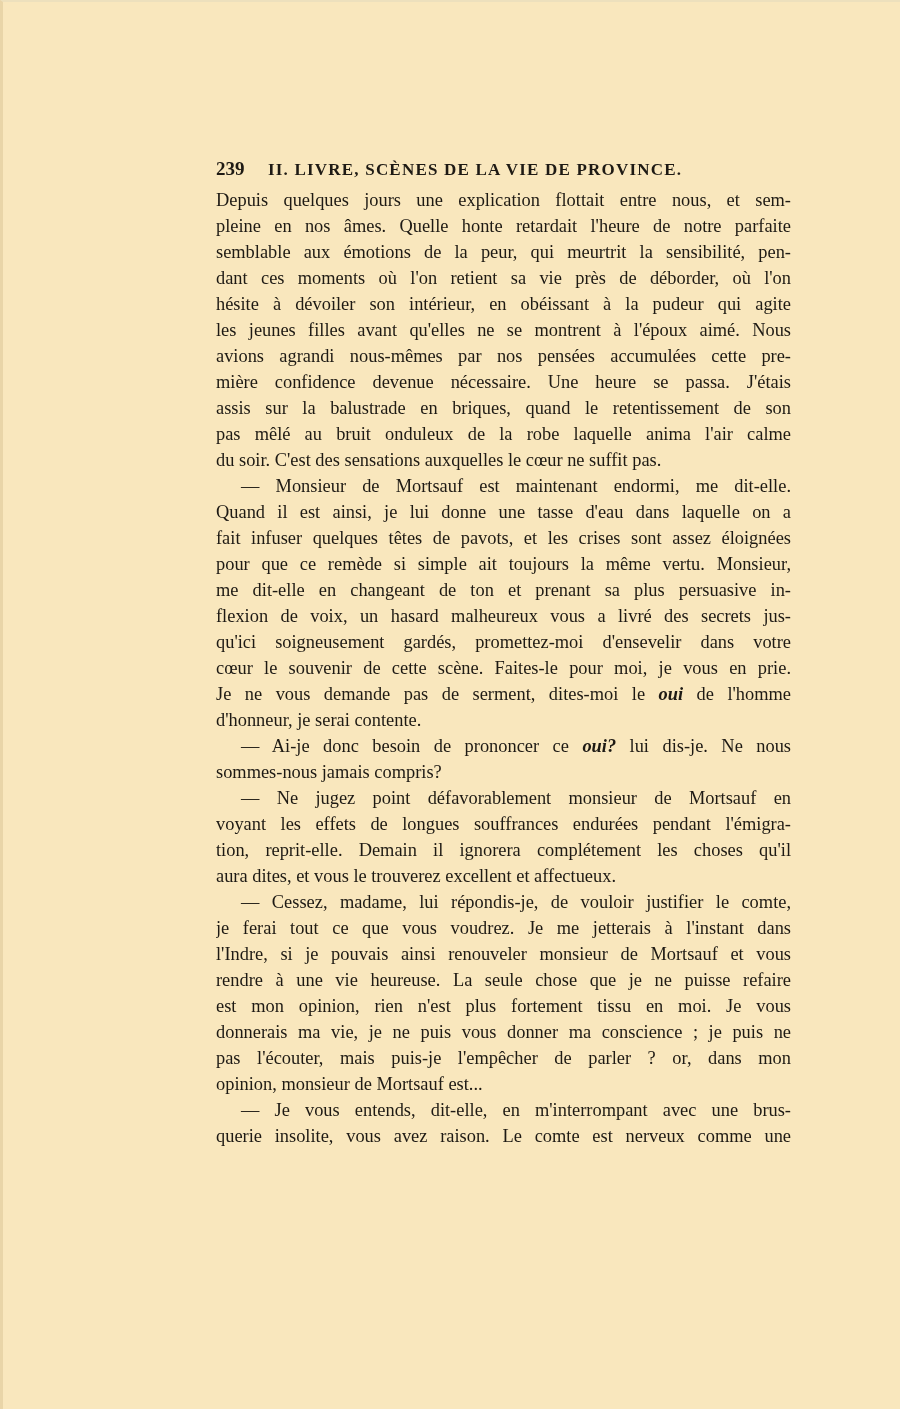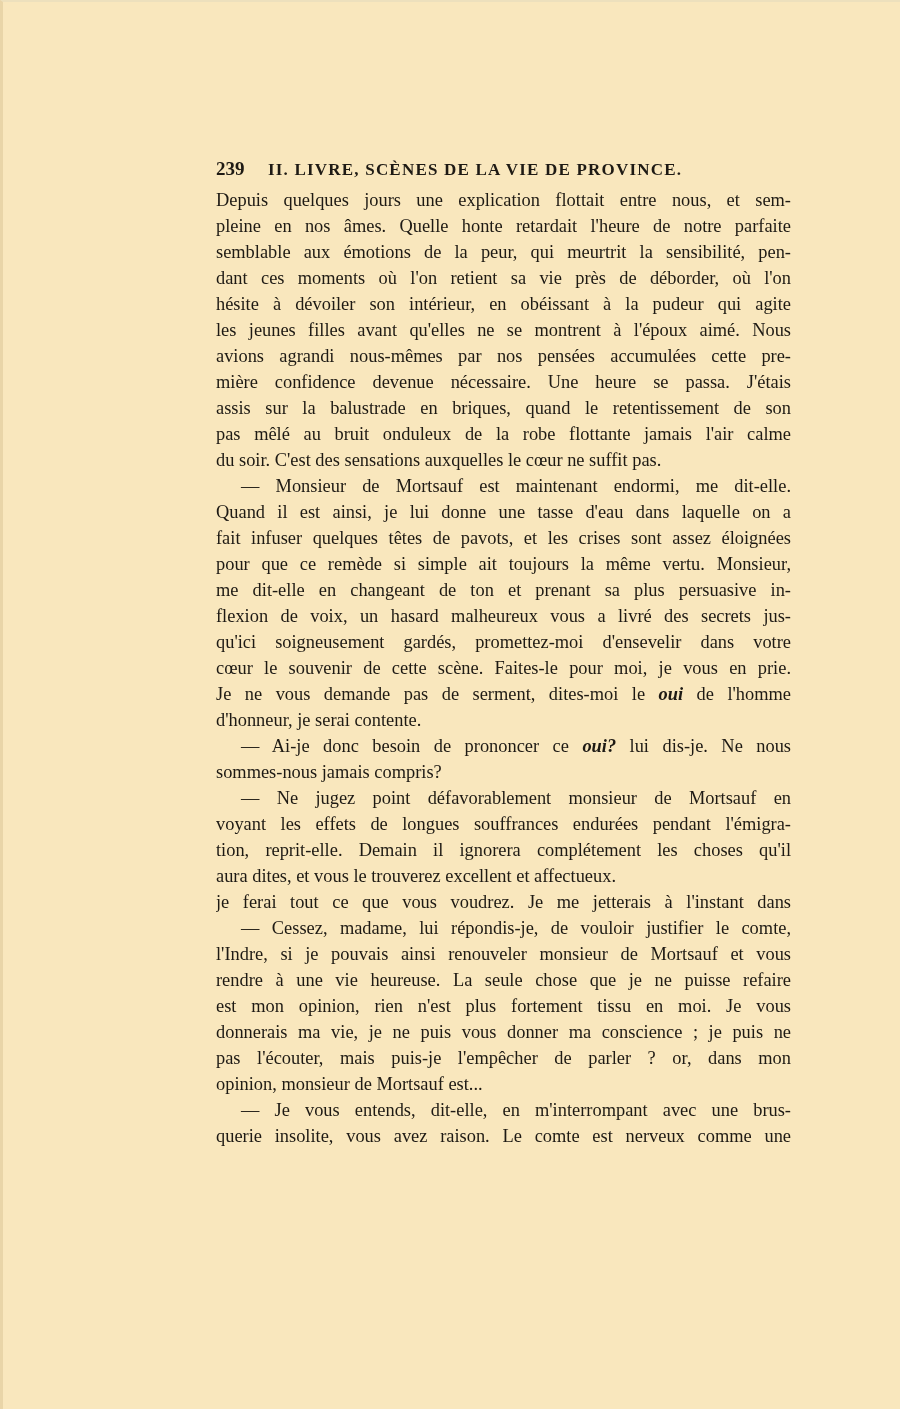--- a/index.html
+++ b/index.html
@@ -49,40 +49,40 @@
 <div class="body">
   <span class="line">Depuis quelques jours une explication flottait entre nous, et sem-</span>
   <span class="line">pleine en nos âmes. Quelle honte retardait l'heure de notre parfaite</span>
   <span class="line">semblable aux émotions de la peur, qui meurtrit la sensibilité, pen-</span>
   <span class="line">dant ces moments où l'on retient sa vie près de déborder, où l'on</span>
   <span class="line">hésite à dévoiler son intérieur, en obéissant à la pudeur qui agite</span>
   <span class="line">les jeunes filles avant qu'elles ne se montrent à l'époux aimé. Nous</span>
   <span class="line">avions agrandi nous-mêmes par nos pensées accumulées cette pre-</span>
   <span class="line">mière confidence devenue nécessaire. Une heure se passa. J'étais</span>
   <span class="line">assis sur la balustrade en briques, quand le retentissement de son</span>
-  <span class="line">pas mêlé au bruit onduleux de la robe flottante jamais l'air calme</span>
+  <span class="line">pas mêlé au bruit onduleux de la robe laquelle anima l'air calme</span>
   <span class="line last">du soir. C'est des sensations auxquelles le cœur ne suffit pas.</span>
   <span class="line indent">— Monsieur de Mortsauf est maintenant endormi, me dit-elle.</span>
   <span class="line">Quand il est ainsi, je lui donne une tasse d'eau dans laquelle on a</span>
   <span class="line">fait infuser quelques têtes de pavots, et les crises sont assez éloignées</span>
   <span class="line">pour que ce remède si simple ait toujours la même vertu. Monsieur,</span>
   <span class="line">me dit-elle en changeant de ton et prenant sa plus persuasive in-</span>
   <span class="line">flexion de voix, un hasard malheureux vous a livré des secrets jus-</span>
   <span class="line">qu'ici soigneusement gardés, promettez-moi d'ensevelir dans votre</span>
   <span class="line">cœur le souvenir de cette scène. Faites-le pour moi, je vous en prie.</span>
   <span class="line"><span>Je ne vous demande pas de serment, dites-moi le </span><em>oui</em><span> de l'homme</span></span>
   <span class="line last">d'honneur, je serai contente.</span>
   <span class="line indent"><span>— Ai-je donc besoin de prononcer ce </span><em>oui?</em><span> lui dis-je. Ne nous</span></span>
   <span class="line last">sommes-nous jamais compris?</span>
   <span class="line indent">— Ne jugez point défavorablement monsieur de Mortsauf en</span>
   <span class="line">voyant les effets de longues souffrances endurées pendant l'émigra-</span>
   <span class="line">tion, reprit-elle. Demain il ignorera complétement les choses qu'il</span>
   <span class="line last">aura dites, et vous le trouverez excellent et affectueux.</span>
+  <span class="line indent">— Cessez, madame, lui répondis-je, de vouloir justifier le comte,</span>
   <span class="line">je ferai tout ce que vous voudrez. Je me jetterais à l'instant dans</span>
-  <span class="line indent">— Cessez, madame, lui répondis-je, de vouloir justifier le comte,</span>
   <span class="line">l'Indre, si je pouvais ainsi renouveler monsieur de Mortsauf et vous</span>
   <span class="line">rendre à une vie heureuse. La seule chose que je ne puisse refaire</span>
   <span class="line">est mon opinion, rien n'est plus fortement tissu en moi. Je vous</span>
   <span class="line">donnerais ma vie, je ne puis vous donner ma conscience ; je puis ne</span>
   <span class="line">pas l'écouter, mais puis-je l'empêcher de parler ? or, dans mon</span>
   <span class="line last">opinion, monsieur de Mortsauf est...</span>
   <span class="line indent">— Je vous entends, dit-elle, en m'interrompant avec une brus-</span>
   <span class="line">querie insolite, vous avez raison. Le comte est nerveux comme une</span>
 </div>
 

